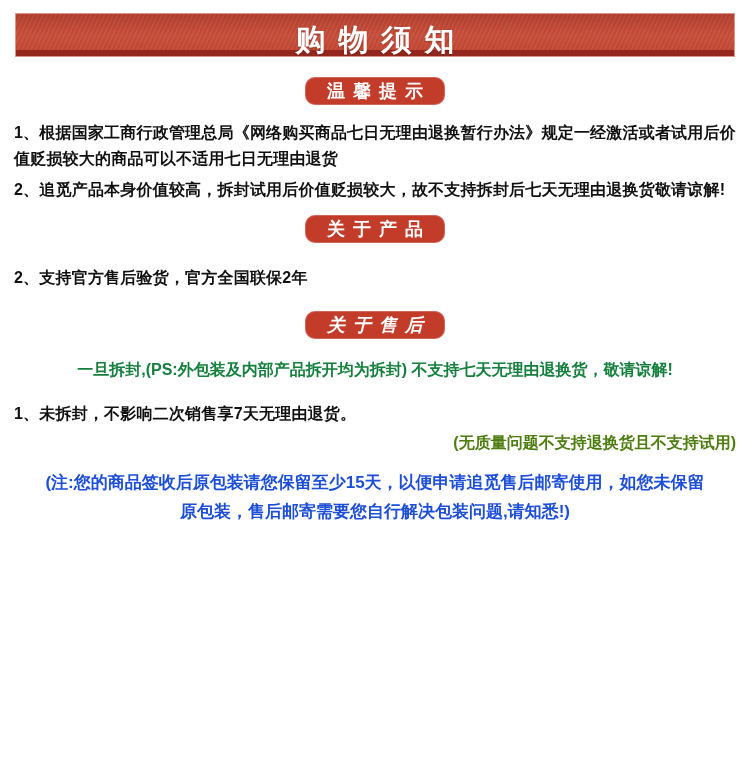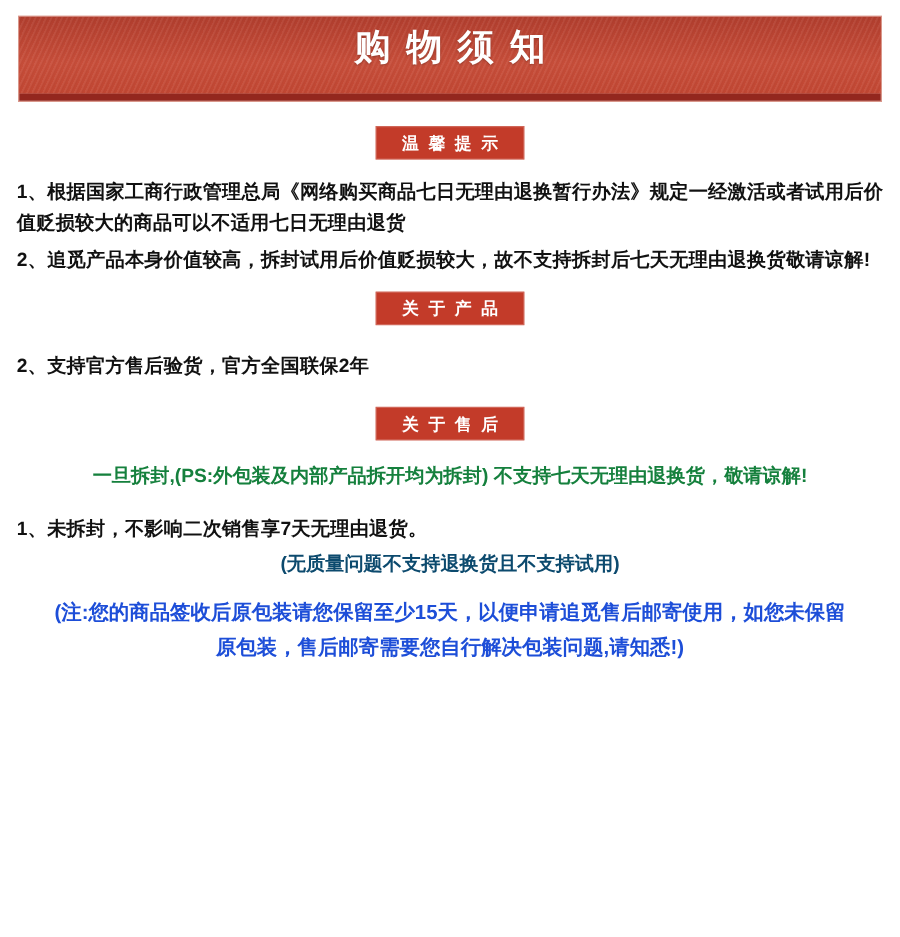--- a/index.html
+++ b/index.html
@@ -19,21 +19,21 @@
     width: 750px;
     height: 781px;
     position: relative;
   }
   
   .banner {
     margin: 13px 15px 0 15px;
     border: 1px solid #d9978b;
   }
   .banner-main {
-    height: 64px;
+    height: 36px;
     line-height: 52px;
     text-align: center;
     color: #ffffff;
     font-size: 30px;
     letter-spacing: 13px;
     text-indent: 13px;
     background-color: #c04936;
     background-image:
       repeating-linear-gradient(115deg, rgba(255,255,255,0.06) 0px, rgba(255,255,255,0.06) 1px, rgba(0,0,0,0.03) 2px, rgba(0,0,0,0.00) 4px),
       linear-gradient(180deg, #b23e2e 0%, #c84e3a 60%, #c24733 100%);
@@ -43,28 +43,29 @@
     height: 6px;
     background: #93271e;
   }
   
   .badge {
     width: fit-content;
     margin: 20px auto 0 auto;
     background: #c33b29;
     box-shadow: inset 0 0 0 1px rgba(255,255,255,0.22);
     color: #ffffff;
-    font-size: 14px;
+    font-size: 18px;
     line-height: 28px;
     letter-spacing: 8px;
     padding: 0 14px 0 22px;
     text-align: center;
+    border-radius: 10px;
   }
   .badge.b2 { margin-top: 12px; }
-  .badge.b3 { margin-top: 20px; }
+  .badge.b3 { margin-top: 20px; font-style: italic; }
   
   .items {
     margin: 15px 10px 0 14px;
     font-size: 16px;
     line-height: 26px;
     letter-spacing: 0.2px;
   }
   .items p { margin: 0 0 5px 0; }
   .items-b { margin-top: 22px; }
   .items-c { margin-top: 16px; }
@@ -72,22 +73,22 @@
   
   .seal-warning {
     margin: 20px 14px 0 14px;
     text-align: center;
     color: #15803d;
     font-size: 16px;
     line-height: 22px;
   }
   .no-defect-note {
     margin: 4px 14px 0 14px;
-    text-align: center;
-    color: #0c4a6e;
+    text-align: right;
+    color: #4d7c0f;
     font-size: 16px;
     line-height: 22px;
   }
   .package-note {
     max-width: 676px;
     margin: 14px auto 0 auto;
     text-align: center;
     color: #1d4ed8;
     font-size: 17px;
     line-height: 29px;

